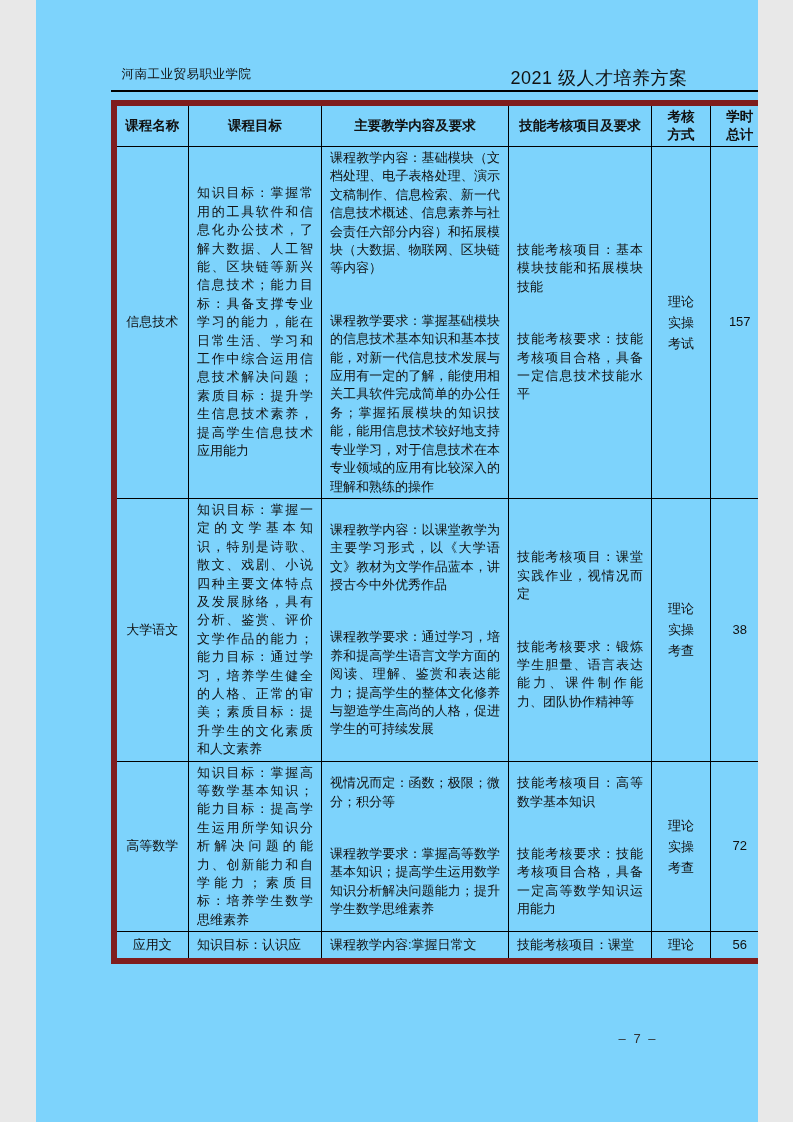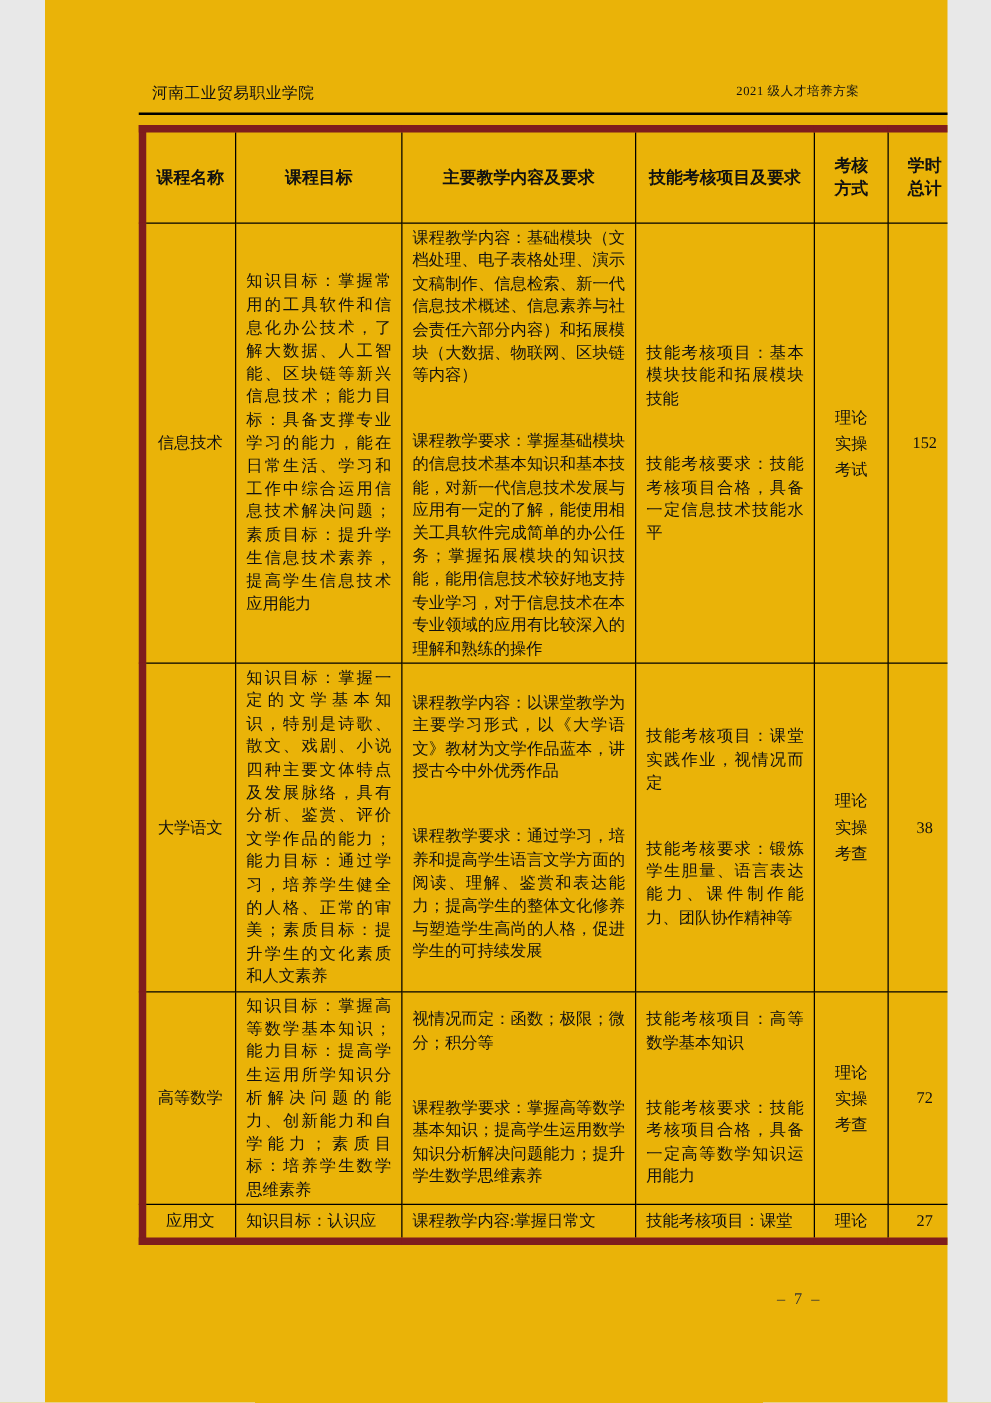--- a/index.html
+++ b/index.html
@@ -1,42 +1,42 @@
 <!DOCTYPE html>
 <html><head>
 <meta charset="utf-8">
 <style>
   html,body { margin:0; padding:0; background:#e8e8e8; }
   .page {
     position:relative; width:722px; height:1122px; margin:0 auto;
-    background:#eab308; overflow:hidden;
-    font-family:Liberation Serif, serif; color:#111;
+    background:#7dd3fc; overflow:hidden;
+    font-family:Liberation Sans, sans-serif; color:#111;
   }
   .doc-header-left  { position:absolute; left:86px;  top:66px; font-size:12.5px; letter-spacing:0.5px; }
-  .doc-header-right { position:absolute; right:70px; top:66px; font-size:10px; letter-spacing:0.5px;text-align:right; }
+  .doc-header-right { position:absolute; right:70px; top:66px; font-size:18px; letter-spacing:0.5px;text-align:right; }
   .header-rule { position:absolute; left:75px; top:90px; width:658px; height:2px; background:#000; }
 
   table.main {
     position:absolute; left:75px; top:100px; width:658px;
     border-collapse:collapse; table-layout:fixed;
     border:6px solid #7f1d1d;
   }
   .main th, .main td { border:1px solid #000; vertical-align:middle; padding:0; overflow:hidden; }
   .main th {
     font-size:13.5px; font-weight:bold; text-align:center;
     line-height:18px; padding:2px 2px;
   }
   td.txt {
     font-size:13px; line-height:18.4px; text-align:justify;
     word-break:break-all; padding:2px 8px;
   }
   td.txt p { margin:0; }
   td.txt p + p { margin-top:34px; }
   td.center { text-align:center; font-size:13px; line-height:18px; }
-  .narrow-head { width:30px; margin:16px auto; word-break:break-all; }
+  .narrow-head { width:30px; margin:0 auto; word-break:break-all; }
   .method-inner { width:28px; margin:12px auto; word-break:break-all; line-height:21px; font-size:13px; }
   .doc-footer {
     position:absolute; right:100px; top:1031px;
     font-size:13px; color:#333; letter-spacing:2px;
   }
 </style>
 </head>
 <body>
 
 <div class="page">
@@ -78,21 +78,21 @@
         <p>课程教学内容：基础模块（文档处理、电子表格处理、演示文稿制作、信息检索、新一代信息技术概述、信息素养与社会责任六部分内容）和拓展模块（大数据、物联网、区块链等内容）</p>
         <p>课程教学要求：掌握基础模块的信息技术基本知识和基本技能，对新一代信息技术发展与应用有一定的了解，能使用相关工具软件完成简单的办公任务；掌握拓展模块的知识技能，能用信息技术较好地支持专业学习，对于信息技术在本专业领域的应用有比较深入的理解和熟练的操作</p>
       </td>
       <td class="txt">
         <p>技能考核项目：基本模块技能和拓展模块技能</p>
         <p>技能考核要求：技能考核项目合格，具备一定信息技术技能水平</p>
       </td>
       <td class="center">
             <div class="method-inner">理论实操考试</div>
           </td>
-      <td class="center">152</td>
+      <td class="center">157</td>
     </tr>
 
     <tr style="height:256px">
       <td class="center">大学语文</td>
       <td class="txt">
         <p>知识目标：掌握一定的文学基本知识，特别是诗歌、散文、戏剧、小说四种主要文体特点及发展脉络，具有分析、鉴赏、评价文学作品的能力；能力目标：通过学习，培养学生健全的人格、正常的审美；素质目标：提升学生的文化素质和人文素养</p>
       </td>
       <td class="txt">
         <p>课程教学内容：以课堂教学为主要学习形式，以《大学语文》教材为文学作品蓝本，讲授古今中外优秀作品</p>
         <p>课程教学要求：通过学习，培养和提高学生语言文学方面的阅读、理解、鉴赏和表达能力；提高学生的整体文化修养与塑造学生高尚的人格，促进学生的可持续发展</p>
@@ -131,20 +131,20 @@
       <td class="txt">
         <p>知识目标：认识应</p>
       </td>
       <td class="txt">
         <p>课程教学内容:掌握日常文</p>
       </td>
       <td class="txt">
         <p>技能考核项目：课堂</p>
       </td>
       <td class="center">理论</td>
-      <td class="center">27</td>
+      <td class="center">56</td>
     </tr>
   </tbody>
     </table>
 
   <div class="doc-footer">– 7 –</div>
 
 </div>
 
 </body></html>

